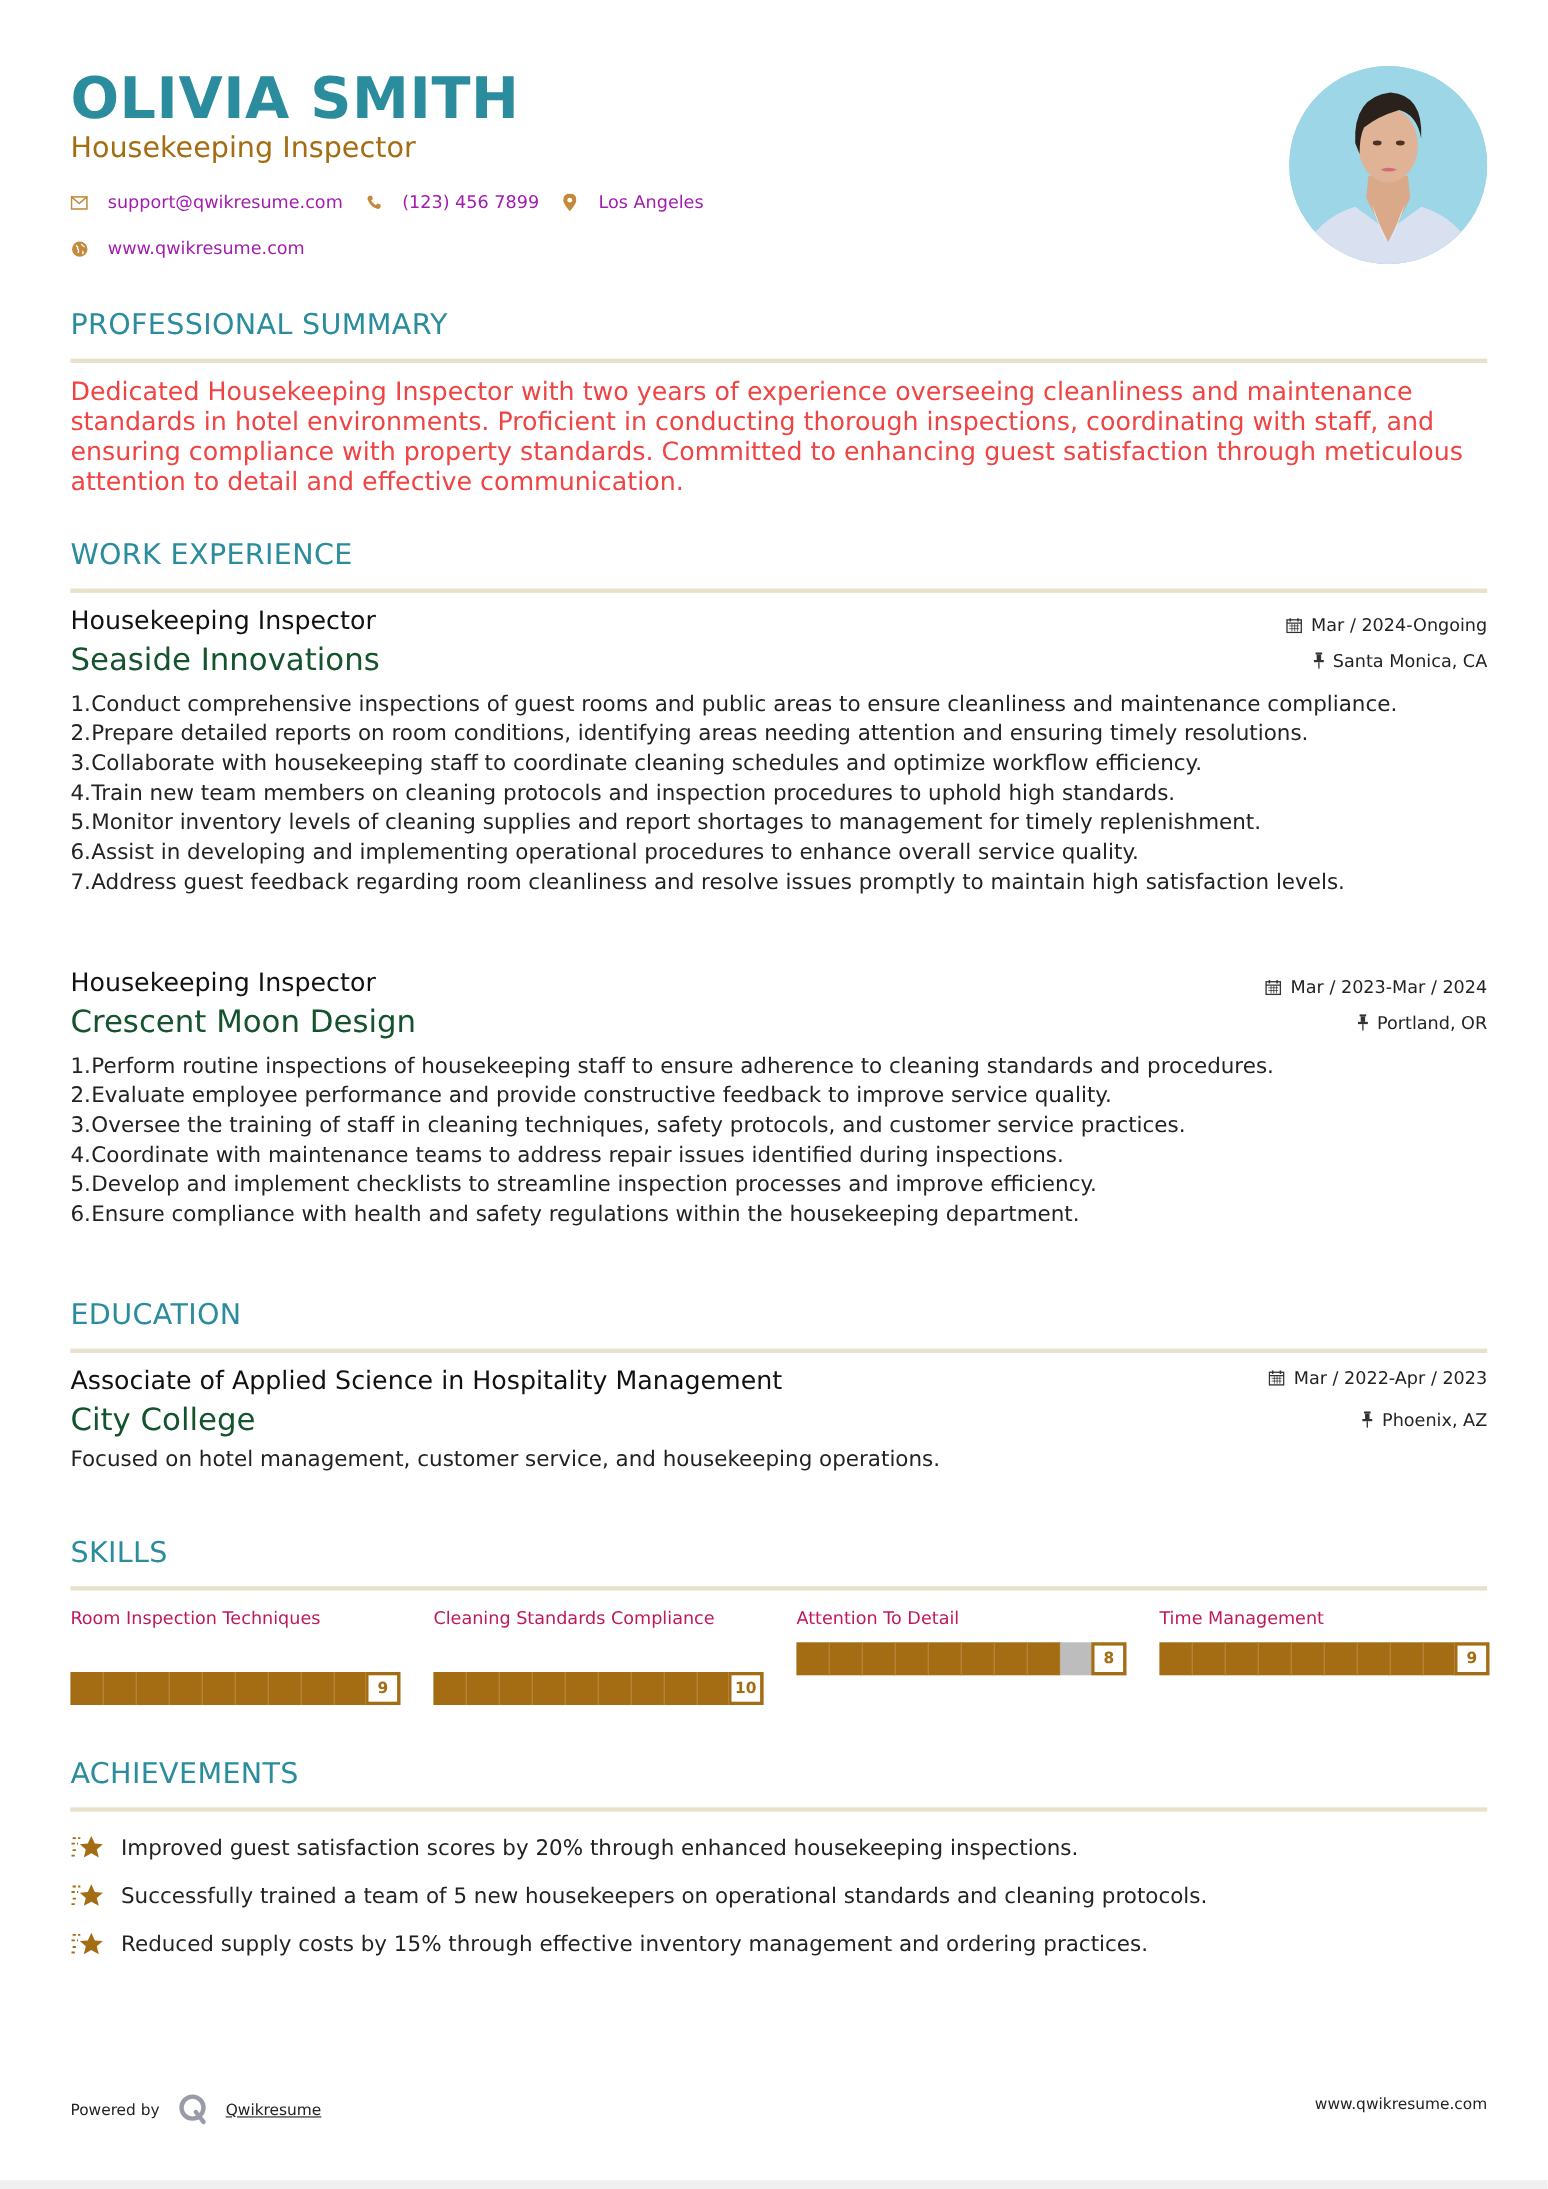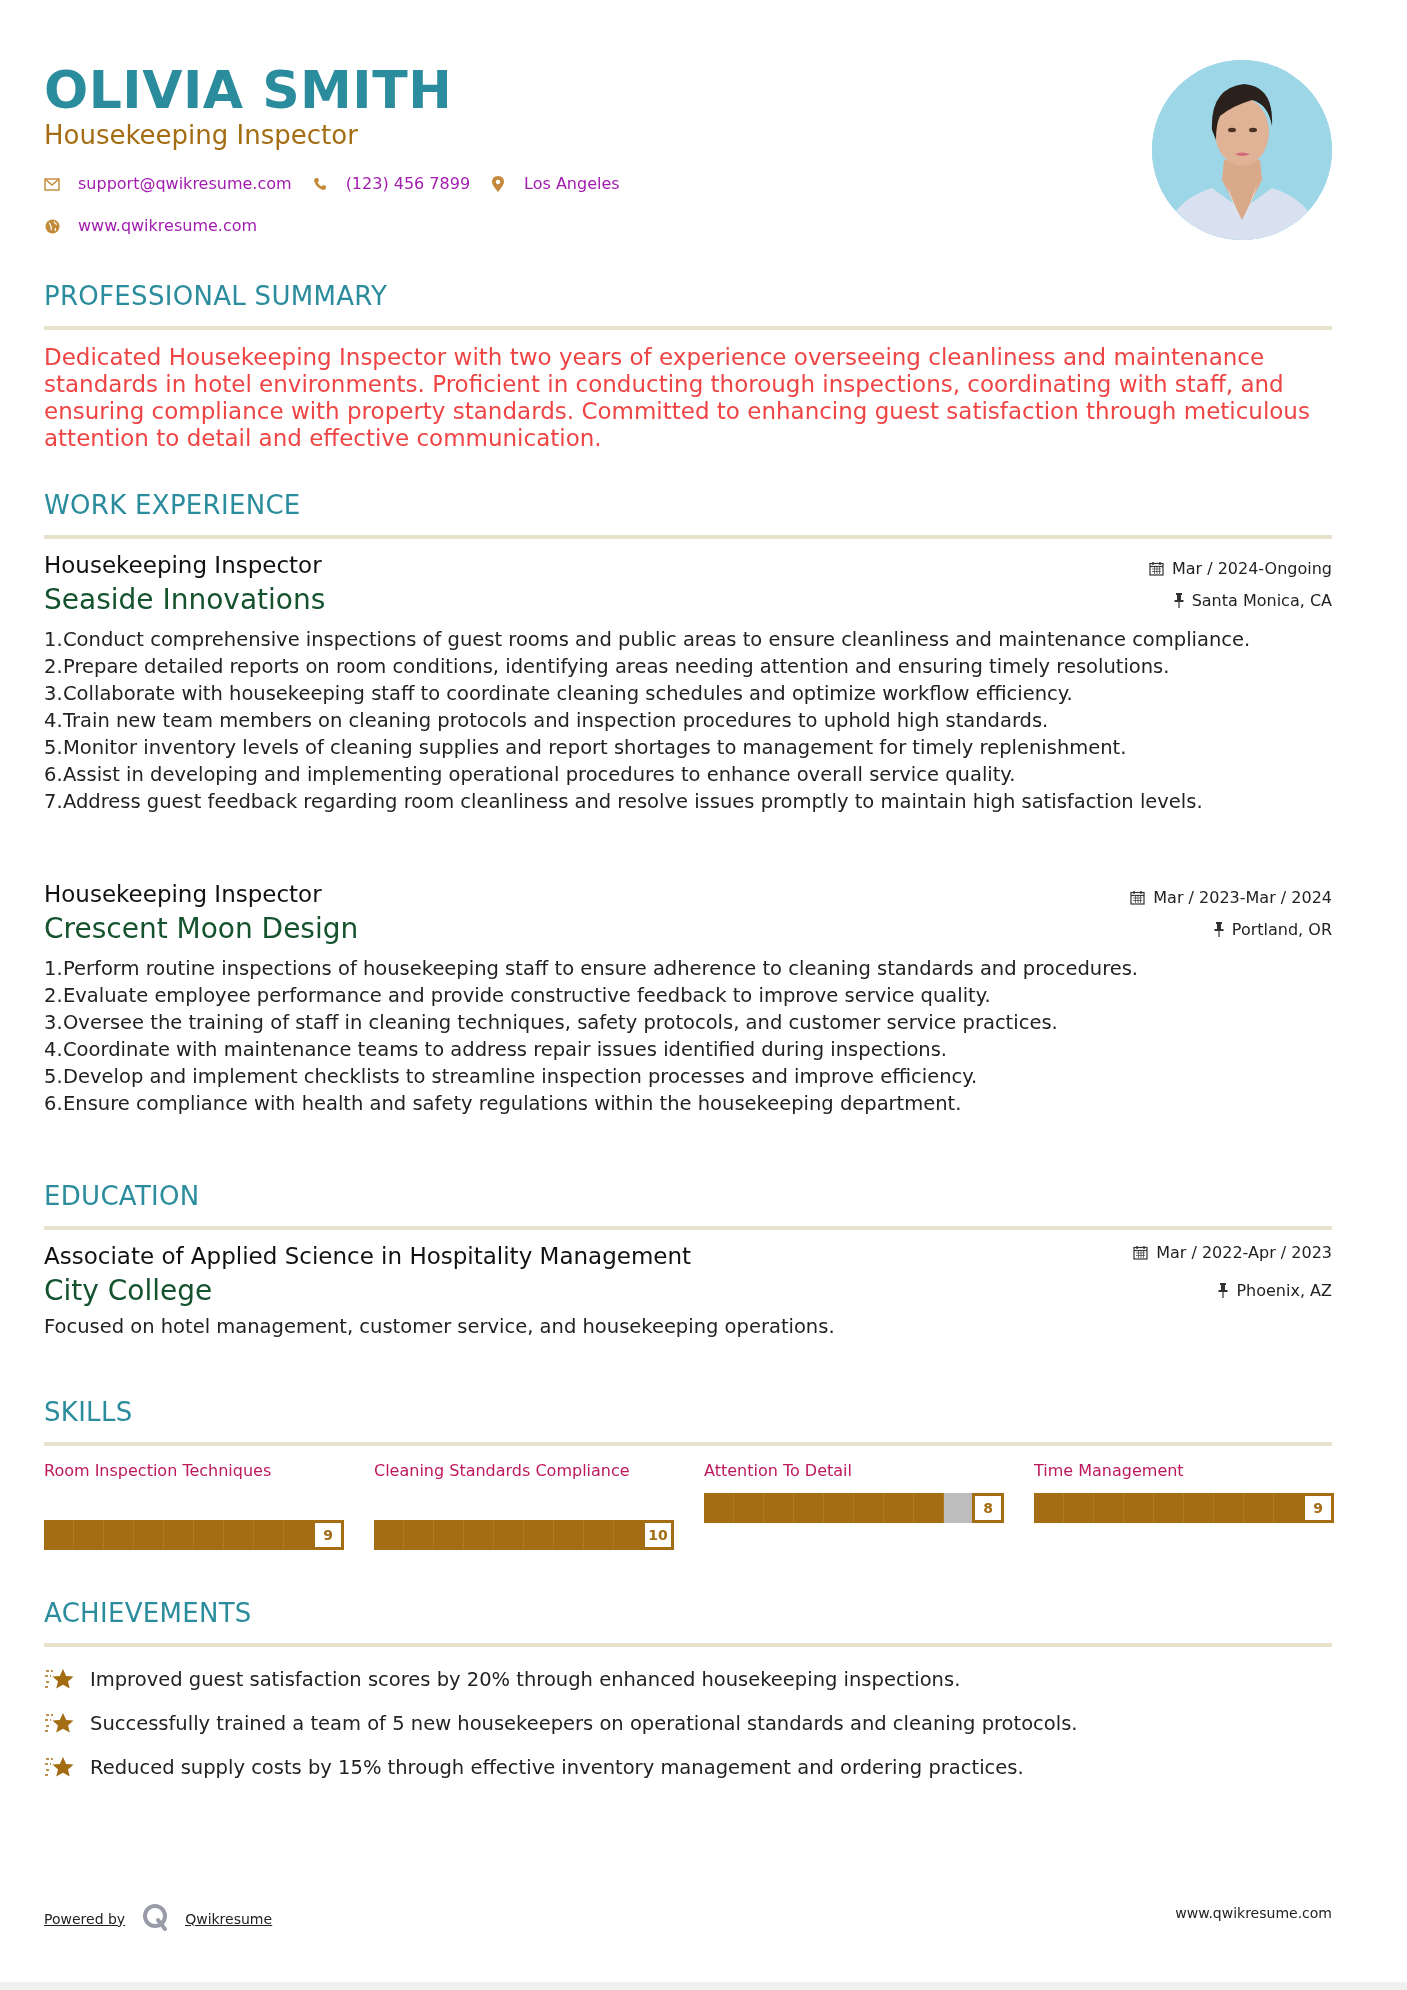--- a/index.html
+++ b/index.html
@@ -3,21 +3,21 @@
 <meta charset="utf-8">
 <style>
   * { box-sizing: border-box; margin: 0; padding: 0; }
   html, body { width: 1407px; height: 1990px; background: #ffffff; }
   body {
     position: relative;
     font-family: "DejaVu Sans", "Liberation Sans", sans-serif;
     color: #1f1f1f;
     overflow: hidden;
   }
-  .page { position: absolute; left: 44px; top: 0; width: 1288px; height: 1936px; }
+  .page { position: absolute; left: 64px; top: 0; width: 1288px; height: 1936px; }
   .bottom-band { position: absolute; left: 0; bottom: 0; width: 1407px; height: 8px; background: #f0f0f0; }
 
   
   .name {
     position: absolute; left: 0; top: 60px;
     font-size: 52px; font-weight: bold; letter-spacing: 0.5px;
     color: #2a8c9c; line-height: 60px;
   }
   .title {
     position: absolute; left: 0; top: 118px;
@@ -80,21 +80,21 @@
     font-size: 14px; font-weight: bold; color: #a46d14;
     display: flex; align-items: center; justify-content: center;
   }
 
   
   .ach-list { position: absolute; left: 0; top: 1657px; width: 1288px; }
   .ach { display: flex; align-items: center; height: 44px; font-size: 19.5px; color: #222; }
   .ach .ico { width: 32px; height: 28px; margin-right: 14px; }
 
   
-  .footer-left { position: absolute; left: 0; top: 1902px; display: flex; align-items: center; font-size: 14px; color: #222; text-decoration: underline; }
+  .footer-left { position: absolute; left: 0; top: 1902px; display: flex; align-items: center; font-size: 14px; color: #222; }
   .footer-left .q-logo { margin: 0 14px 0 16px; }
   .footer-link { text-decoration: underline; color: #222; }
   .footer-right { position: absolute; right: 0; top: 1905px; font-size: 14px; color: #222; }
 </style>
 </head>
 <body>
 
 <div class="page">
 
   <div class="name">OLIVIA SMITH</div>

